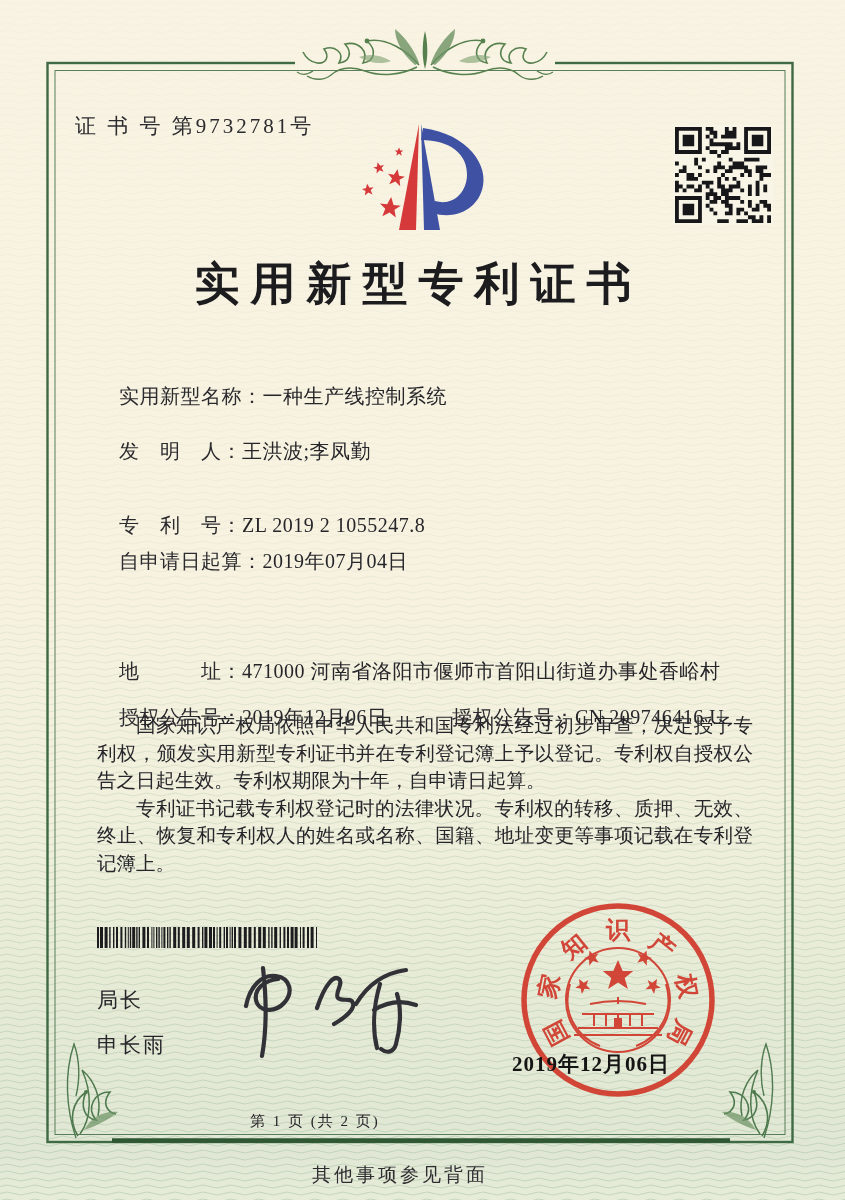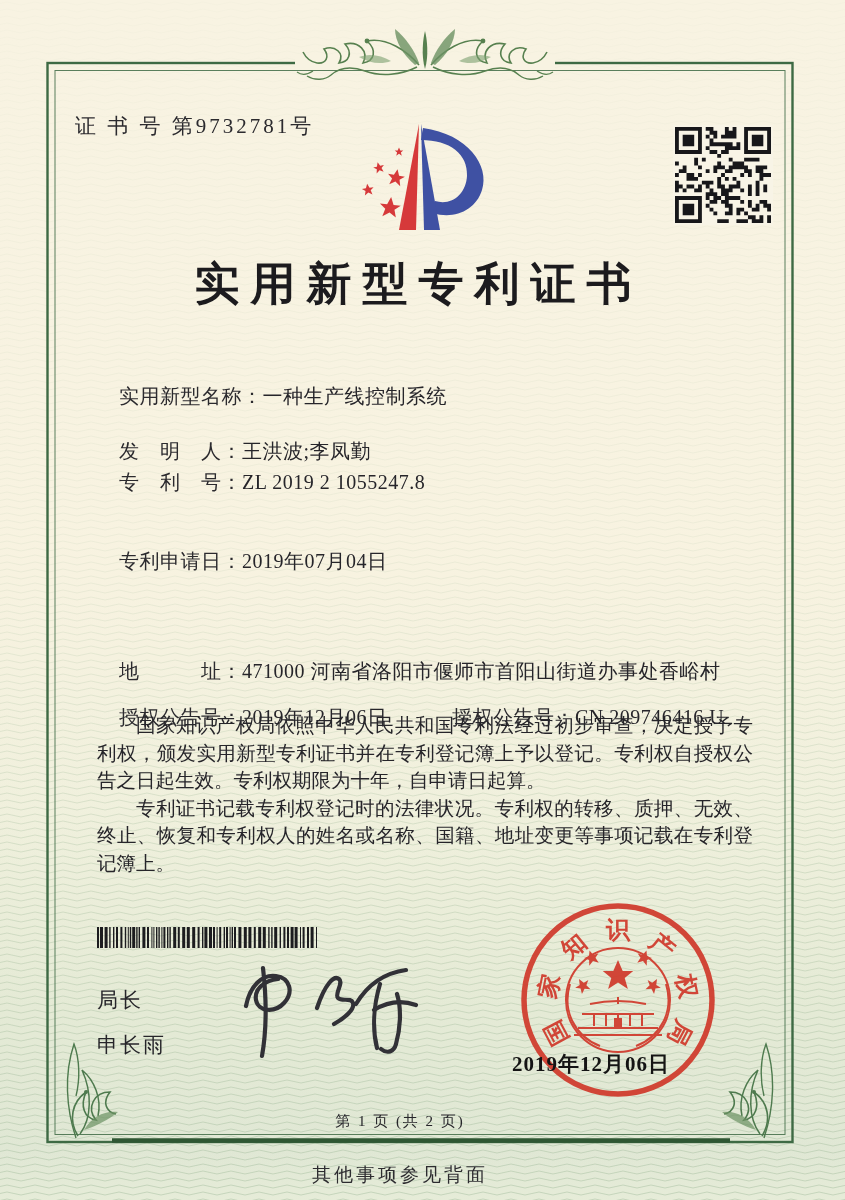--- a/index.html
+++ b/index.html
@@ -14,21 +14,21 @@
   .row{left:97px;font-size:20px;white-space:pre;letter-spacing:0.5px;}
   .row .lab{color:#2b2a2e;}
   .row .val{color:#26252a;}
   .grant-b{left:430px;}
   .paras{left:97px;top:712px;width:656px;font-size:19.5px;line-height:27.5px;
          text-align:justify;color:#26252a;}
   .paras p{margin:0;text-indent:2em;}
   .sig-title{left:97px;top:986px;font-size:21px;letter-spacing:2px;}
   .sig-name{left:97px;top:1031px;font-size:21px;letter-spacing:2px;}
   .seal-date{left:512px;top:1050px;font-size:21px;letter-spacing:1px;color:#141414;font-weight:600;}
-  .page-no{left:250px;top:1112px;width:300px;text-align:center;font-size:15px;letter-spacing:2px;color:#26252a;}
+  .page-no{left:250px;top:1112px;width:300px;text-align:left;font-size:15px;letter-spacing:2px;color:#26252a;}
   .back-note{left:250px;top:1162px;width:300px;text-align:center;font-size:19px;letter-spacing:3px;color:#2d2c30;}
 </style>
 </head>
 <body>
 
 <div class="page">
 
   <svg class="decor" width="845" height="1200" viewBox="0 0 845 1200">
     <defs>
       <pattern id="wv" width="56" height="7" patternUnits="userSpaceOnUse">
@@ -142,25 +142,25 @@
   <div class="txt cert-no">证 书 号 第9732781号</div>
 
   <div class="txt title">实用新型专利证书</div>
 
   <div class="txt row" style="top:360px">
     <span class="lab">实用新型名称：</span><span class="val">一种生产线控制系统</span>
   </div>
   <div class="txt row" style="top:415px">
     <span class="lab">发　明　人：</span><span class="val">王洪波;李凤勤</span>
   </div>
-  <div class="txt row" style="top:446px">
+  <div class="txt row" style="top:489px">
     <span class="lab">专　利　号：</span><span class="val">ZL 2019 2 1055247.8</span>
   </div>
   <div class="txt row" style="top:525px">
-    <span class="lab">专利申请日：</span><span class="val">2019年07月04日</span>
+    <span class="lab">自申请日起算：</span><span class="val">2019年07月04日</span>
   </div>
   <div class="txt row" style="top:635px">
     <span class="lab">地　　　址：</span><span class="val">471000 河南省洛阳市偃师市首阳山街道办事处香峪村</span>
   </div>
 
   <div class="txt row" style="top:681px">
     <span class="lab">授权公告号：</span><span class="val">2019年12月06日</span>
   </div>
   <div class="txt row grant-b" style="top:681px">
     <span class="lab">授权公告号：</span><span class="val">CN 209746416 U</span>

